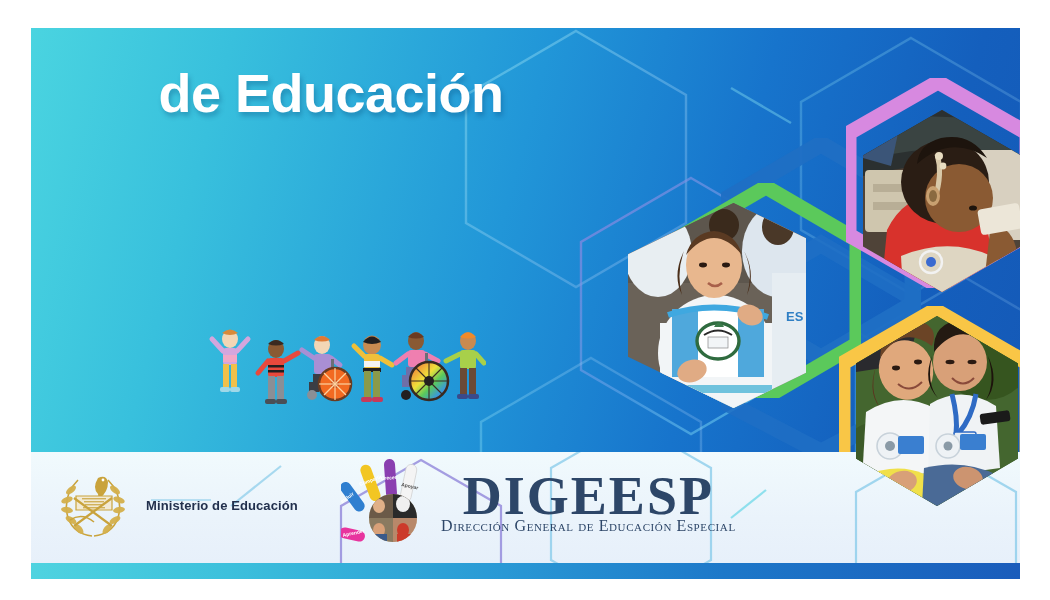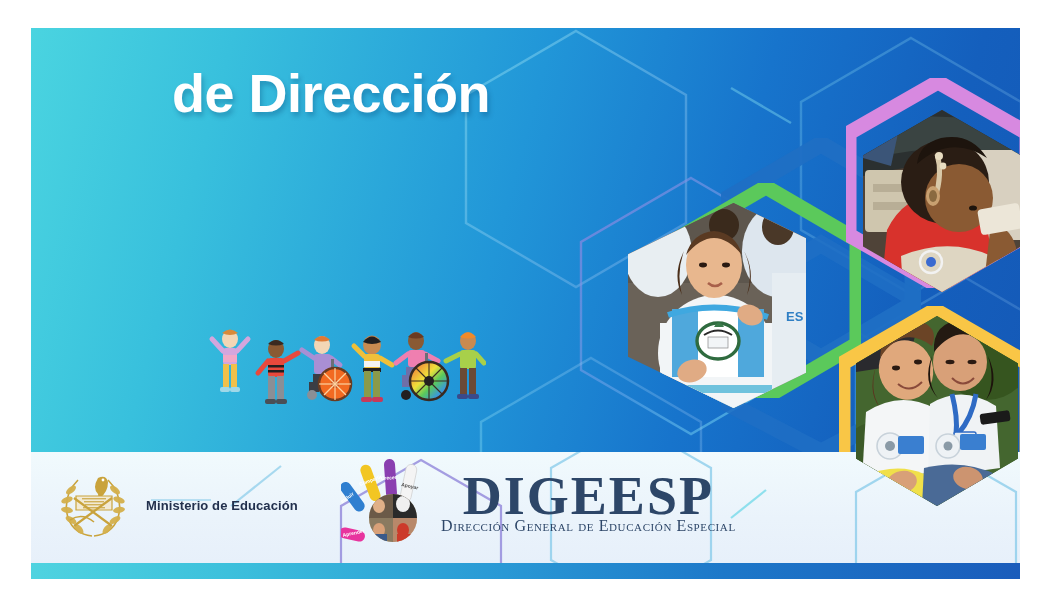--- a/index.html
+++ b/index.html
@@ -149,21 +149,21 @@
         <polygon points="935,250 1045,314 1045,442 935,506 825,442 825,314" stroke="url(#hexg3)" opacity=".7"></polygon>
       </g>
       <g fill="none" stroke="#7fd9ef" stroke-opacity=".45" stroke-width="2.4">
         <path d="M700 60 L760 95"></path>
         <path d="M820 300 L870 330"></path>
       </g>
     </svg>
   </div>
 
   <div id="title-block">
-    <span class="tline">de Dirección</span>
+    <span class="tline">de Educación</span>
   </div>
 
   <div id="kids-illustration">
     <svg width="280" height="90" viewBox="0 0 280 90" xmlns="http://www.w3.org/2000/svg">
       <defs>
         <linearGradient id="rainbowwheel" x1="0" y1="0" x2="1" y2="1">
           <stop offset="0%" stop-color="#e8493c"></stop>
             <stop offset="20%" stop-color="#f0a03a"></stop>
           <stop offset="40%" stop-color="#f0e03a"></stop>
             <stop offset="60%" stop-color="#5bc95b"></stop>

